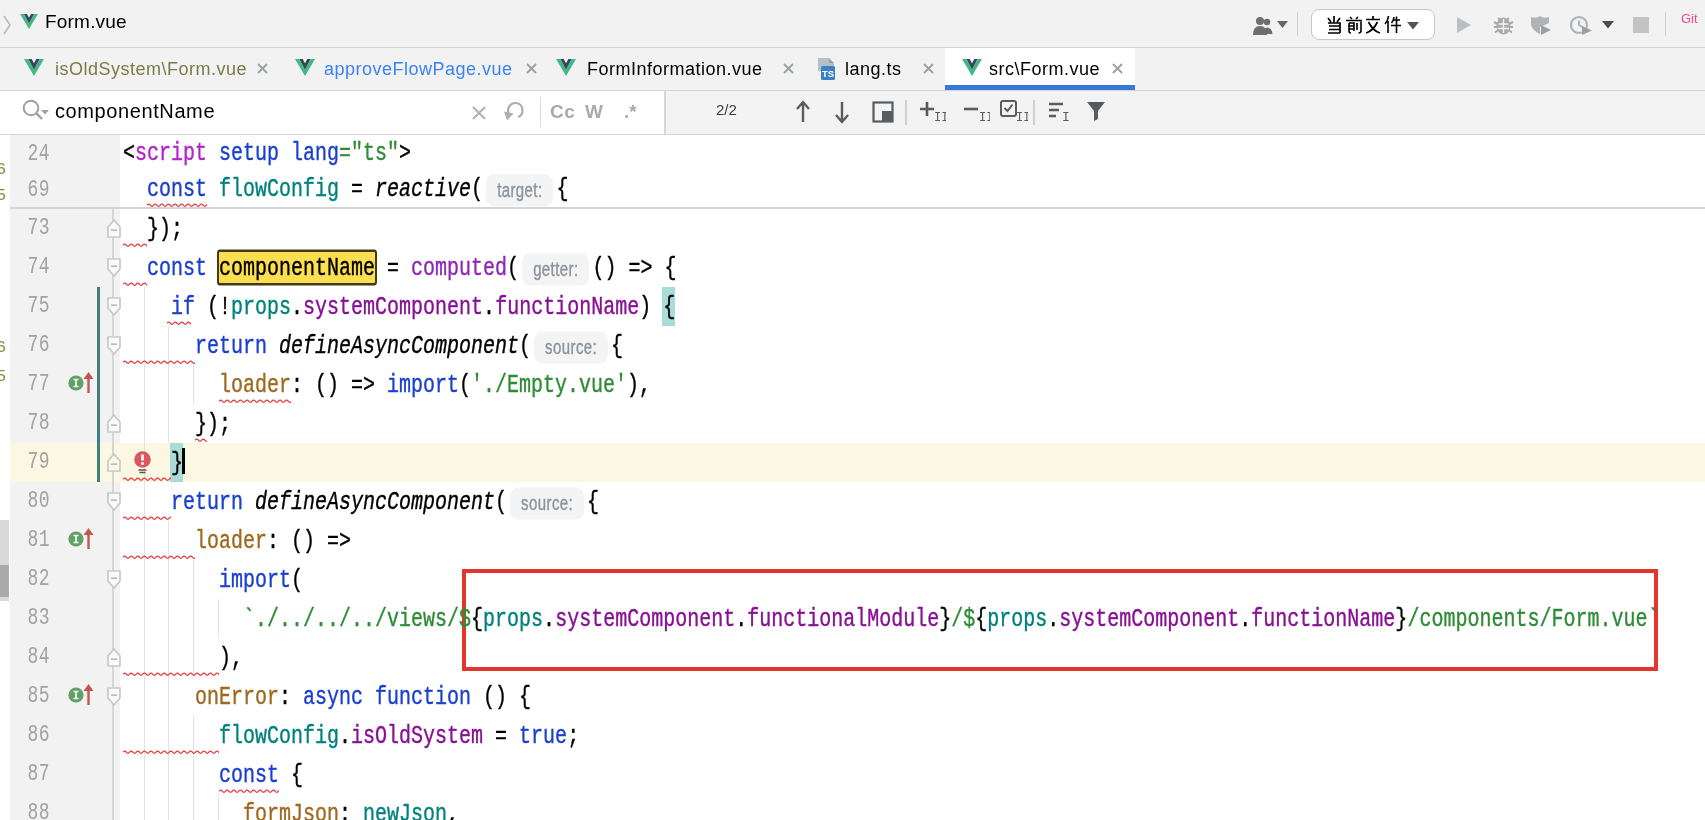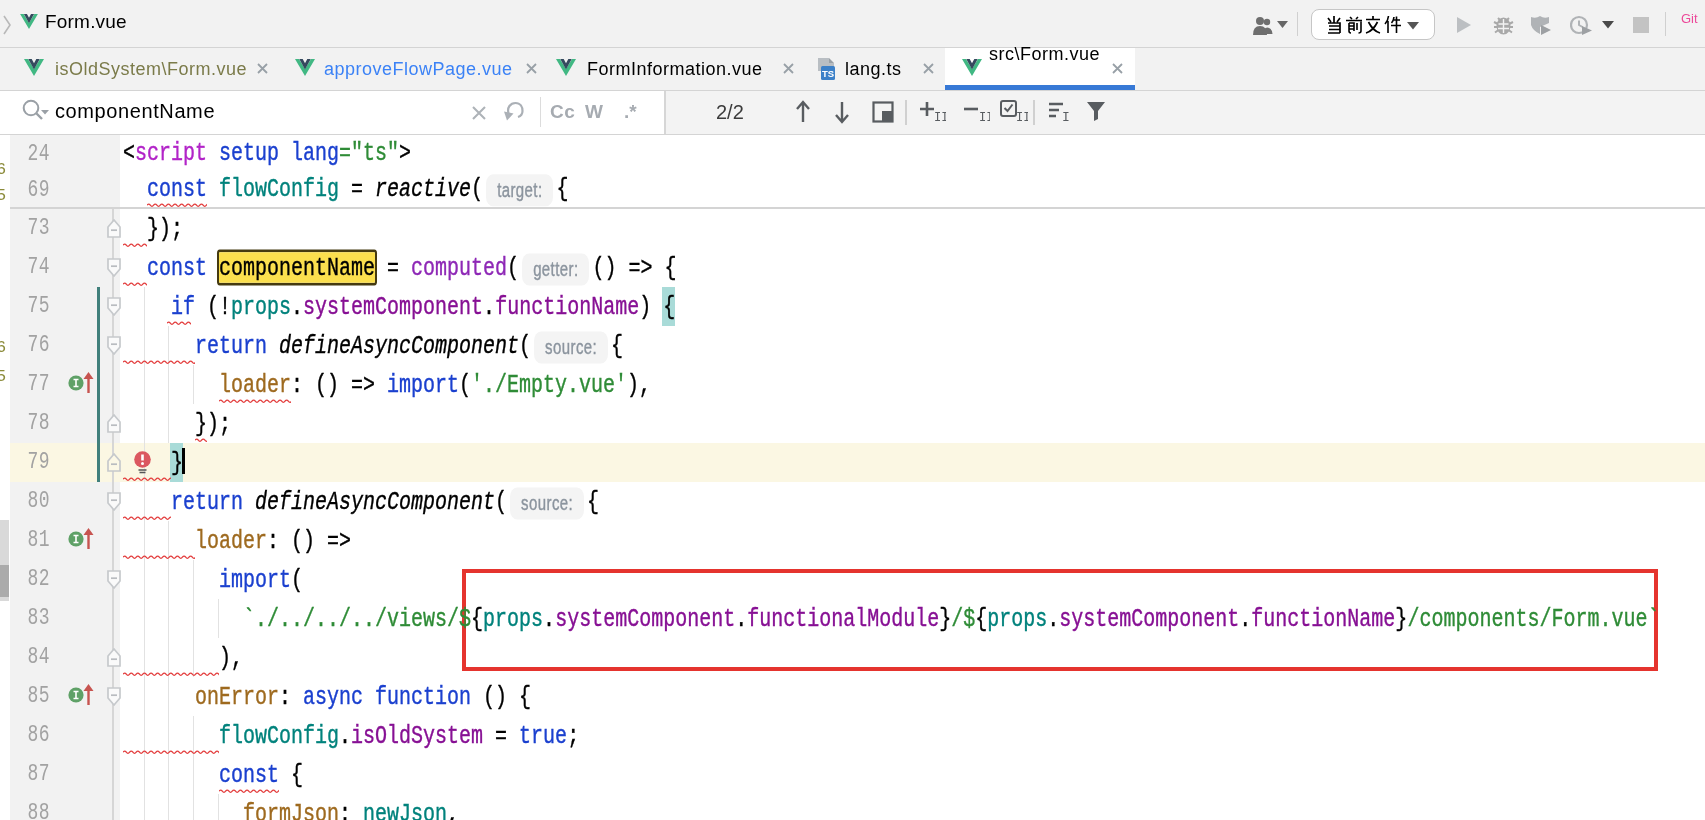--- a/index.html
+++ b/index.html
@@ -114,21 +114,21 @@
       <polygon points="10,10.5 4.3,0 7.7,0 10,4.3 12.3,0 15.7,0" fill="#35495E"></polygon>
     </svg>
 <div class="abs tabtxt" style="left:587px;top:59px;color:#000">FormInformation.vue</div>
 <svg class="abs" style="left:782px;top:62px" width="13" height="13" viewBox="0 0 13 13">
       <path d="M2 2 L11 11 M11 2 L2 11" stroke="#98a0a7" stroke-width="1.8" fill="none"></path>
     </svg>
 <svg class="abs" style="left:962px;top:59px" width="20" height="18" viewBox="0 0 20 18">
       <polygon points="10,17 0,0 4,0 10,10 16,0 20,0" fill="#41B883"></polygon>
       <polygon points="10,10.5 4.3,0 7.7,0 10,4.3 12.3,0 15.7,0" fill="#35495E"></polygon>
     </svg>
-<div class="abs tabtxt" style="left:989px;top:44px;color:#000">src\Form.vue</div>
+<div class="abs tabtxt" style="left:989px;top:59px;color:#000">src\Form.vue</div>
 <svg class="abs" style="left:1111px;top:62px" width="13" height="13" viewBox="0 0 13 13">
       <path d="M2 2 L11 11 M11 2 L2 11" stroke="#98a0a7" stroke-width="1.8" fill="none"></path>
     </svg>
 <svg class="abs" style="left:815px;top:58px" width="22" height="22" viewBox="0 0 22 22">
       <path d="M3 0 L14 0 L14 5 L19 5 L19 13 L3 13 Z" fill="#b9bec3"></path>
 <path d="M14 0 L19 5 L14 5 Z" fill="#99a0a6"></path>
 <rect x="6" y="8" width="14" height="14" rx="1.5" fill="#3c80c8"></rect>
 <text x="13" y="19" font-size="9.5" font-family="Liberation Sans" font-weight="bold" fill="#fff" text-anchor="middle">TS</text>
     </svg>
 <div class="abs tabtxt" style="left:845px;top:59px">lang.ts</div>
@@ -148,21 +148,21 @@
       <path d="M2 2 L14 14 M14 2 L2 14" stroke="#aeb3b8" stroke-width="2.1" fill="none"></path>
     </svg>
 <svg class="abs" style="left:501px;top:100px" width="26" height="24" viewBox="0 0 26 24">
       <path d="M8 15 C5 7 10 3 14.5 3 C19.5 3 21.5 7 21.5 11 C21.5 14 20 16 17 17" stroke="#abb0b6" stroke-width="2.2" fill="none"></path>
       <polygon points="3,11.5 12.5,13.5 6,20.5" fill="#abb0b6"></polygon>
     </svg>
 <div class="abs " style="left:539.5px;top:97px;width:1.5px;height:30px;background:#dcdcdc"></div>
 <div class="abs " style="left:550px;top:101px;font-size:19px;color:#a6abb1;font-weight:bold;letter-spacing:.5px">Cc</div>
 <div class="abs " style="left:585px;top:101px;font-size:19px;color:#a6abb1;font-weight:bold">W</div>
 <div class="abs " style="left:624px;top:101px;font-size:19px;color:#a6abb1;font-weight:bold">.*</div>
-<div class="abs " style="left:716px;top:101px;font-size:20px;color:#3c3c3c">2/2</div>
+<div class="abs " style="left:716px;top:101px;font-size:15px;color:#3c3c3c">2/2</div>
 <svg class="abs" style="left:795px;top:100px" width="16" height="24" viewBox="0 0 16 24">
       <path d="M8 2 L8 22 M2 9 L8 2 L14 9" stroke="#585c60" stroke-width="2.4" fill="none"></path>
     </svg>
 <svg class="abs" style="left:834px;top:100px" width="16" height="24" viewBox="0 0 16 24">
       <path d="M8 2 L8 22 M2 15 L8 22 L14 15" stroke="#585c60" stroke-width="2.4" fill="none"></path>
     </svg>
 <svg class="abs" style="left:872px;top:101px" width="22" height="22" viewBox="0 0 22 22">
       <rect x="1.5" y="1.5" width="19" height="19" fill="none" stroke="#585c60" stroke-width="2.2"></rect>
       <rect x="10" y="10" width="10.5" height="10.5" fill="#585c60"></rect>
     </svg>

